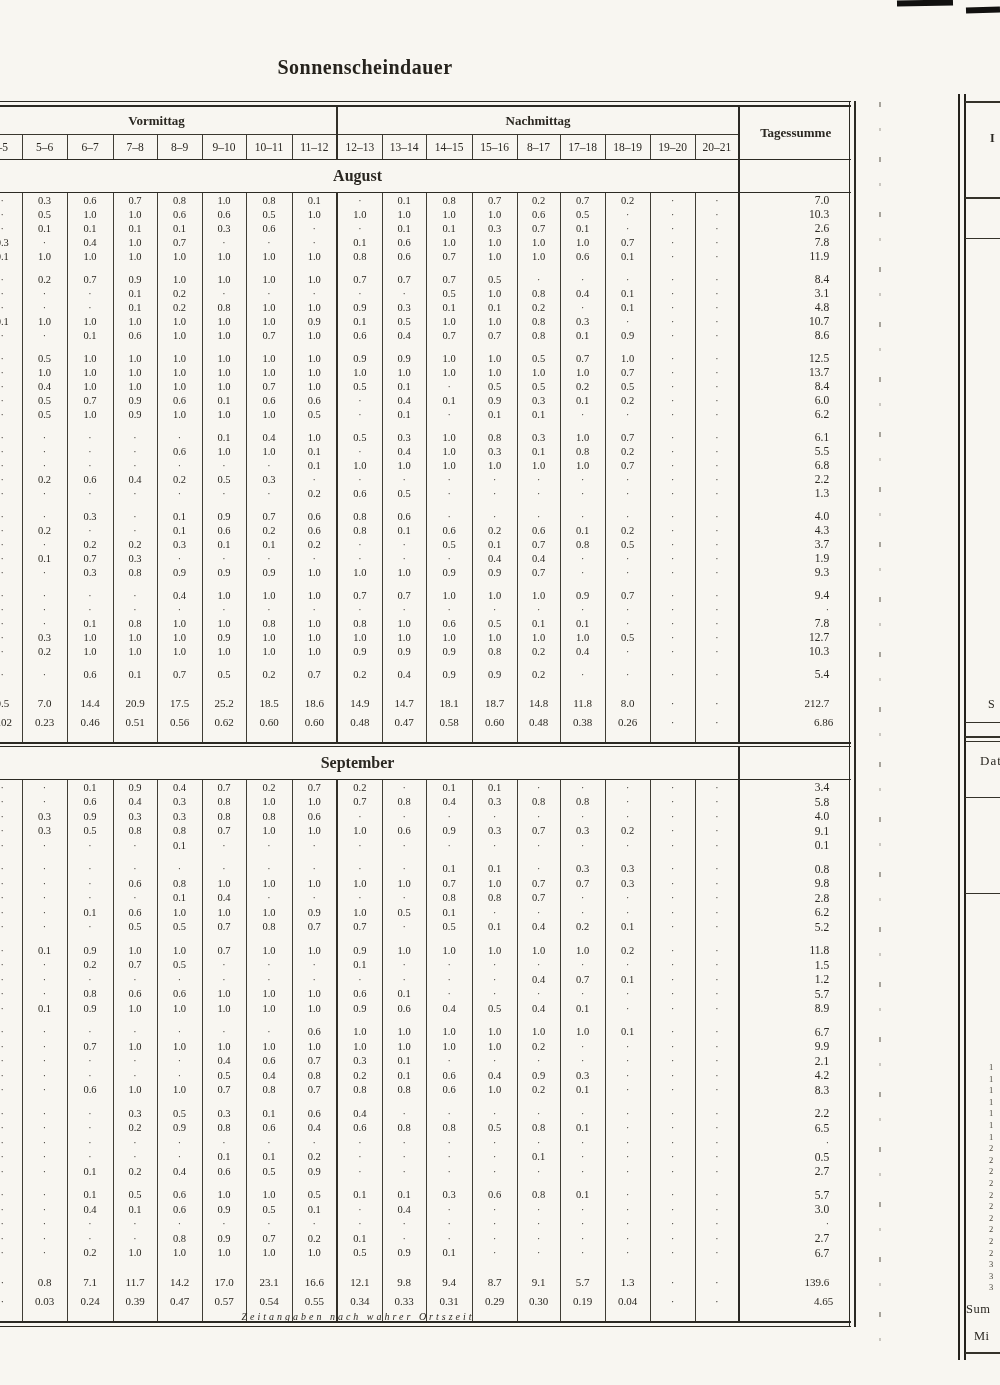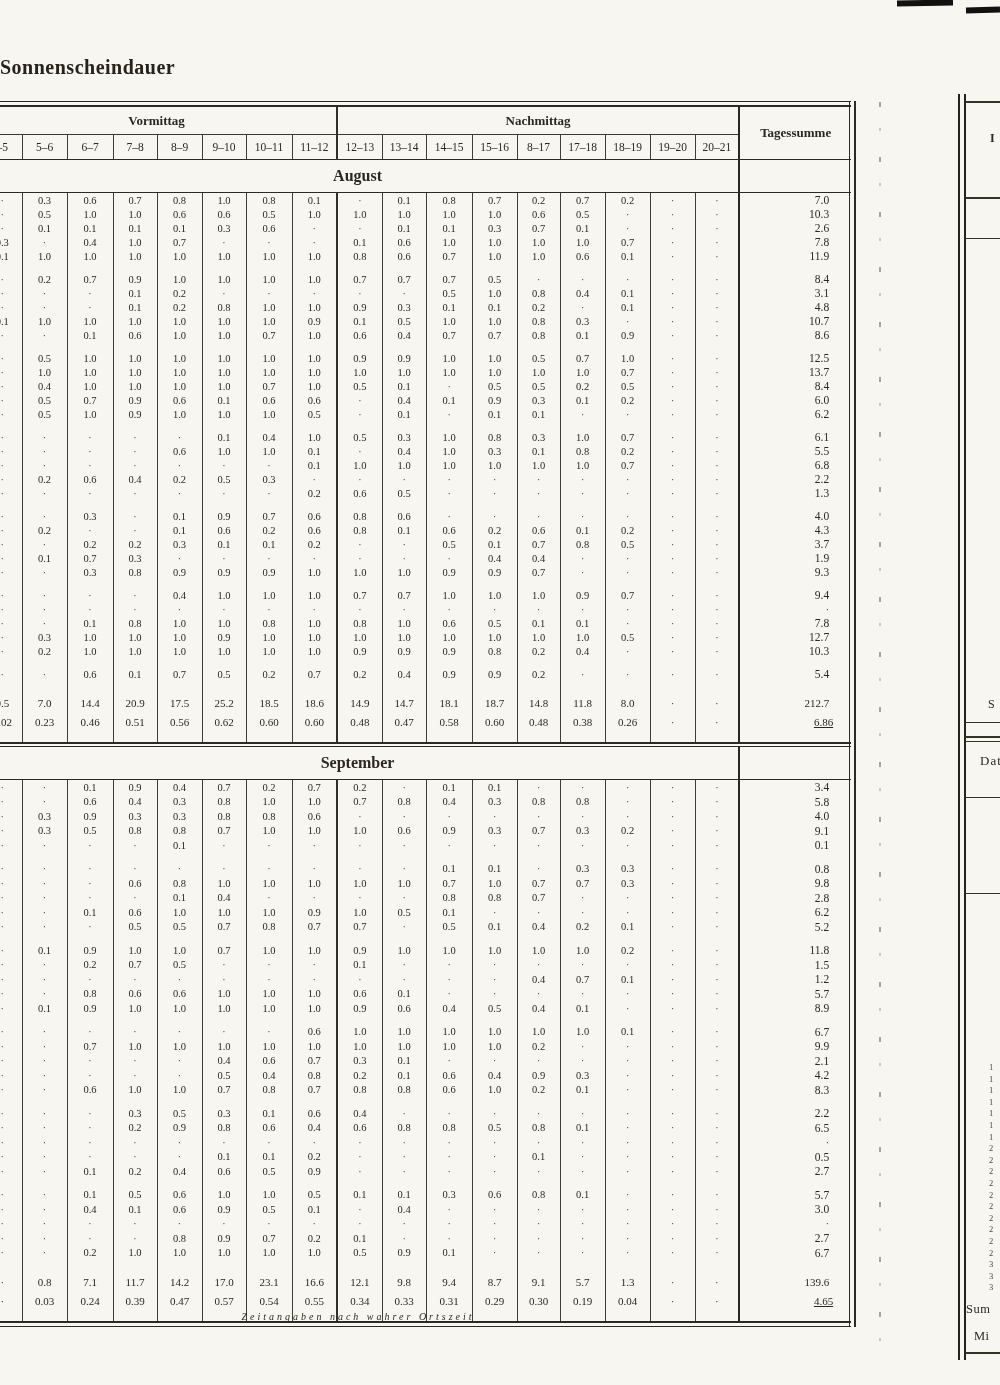--- a/index.html
+++ b/index.html
@@ -4,21 +4,21 @@
 <style>
   html,body{margin:0;padding:0;}
   body{
     width:1000px;height:1385px;position:relative;overflow:hidden;
     background:#f8f6f1;
     font-family:"Liberation Serif","DejaVu Serif",serif;
     color:#2b2822;
   }
   
   .page-title{
-    position:absolute;left:0;top:56px;width:730px;
+    position:absolute;left:0;top:56px;width:730px;text-align:center;
     font-size:20px;font-weight:bold;letter-spacing:.5px;color:#26231d;
   }
   .caption{
     position:absolute;left:0;top:1311px;width:716px;text-align:center;
     font-style:italic;font-size:10px;letter-spacing:3px;color:#2e2b24;
   }
   
   .table-wrap{position:absolute;left:-23px;top:101px;width:874px;}
   .hrule-top{height:3px;border-top:1.5px solid #2c2a24;border-bottom:2.5px solid #2c2a24;}
   .hrule-bottom{height:3px;border-top:2.5px solid #2c2a24;border-bottom:1.2px solid #2c2a24;}
@@ -42,21 +42,21 @@
   td.ts-side{border-bottom:1.5px solid #2c2a24;border-right:none;}
   
   tbody.august tr.data-row td{height:14px;}
   tbody.september tr.data-row td{height:14.5px;}
   tr.gap td{height:9px;}
   tr.presum td{height:8px;}
   tr.endgap td{height:9px;}
   tr.sum-row td{height:20px;font-size:11px;vertical-align:bottom;padding-bottom:2px;}
   tr.mean-row td{height:22px;font-size:11px;}
   td.ts{text-align:right;padding-right:22px;font-size:11.5px;}
-  tr.mean-row td.ts{padding-right:18px;text-decoration:underline;}
+  tr.mean-row td.ts{padding-right:18px;}
   td.dot{font-size:10px;color:#34302a;}
   tr.dblrule td{height:2px;border-top:2px solid #2c2a24;border-bottom:1.2px solid #2c2a24;border-right:none;}
   
   .fold-line{position:absolute;left:879px;top:102px;height:1260px;width:1.5px;
     background:repeating-linear-gradient(to bottom,rgba(70,64,52,.45) 0 5px,transparent 5px 26px,rgba(70,64,52,.25) 26px 29px,transparent 29px 55px);}
   
   .side-rule{position:absolute;left:958px;top:94px;height:1266px;width:4px;
     border-left:2px solid #25221c;border-right:2.5px solid #25221c;}
   .frag-text{position:absolute;font-size:12px;color:#2b2822;}
   .frag-line{position:absolute;left:965px;width:35px;background:#35322a;}

